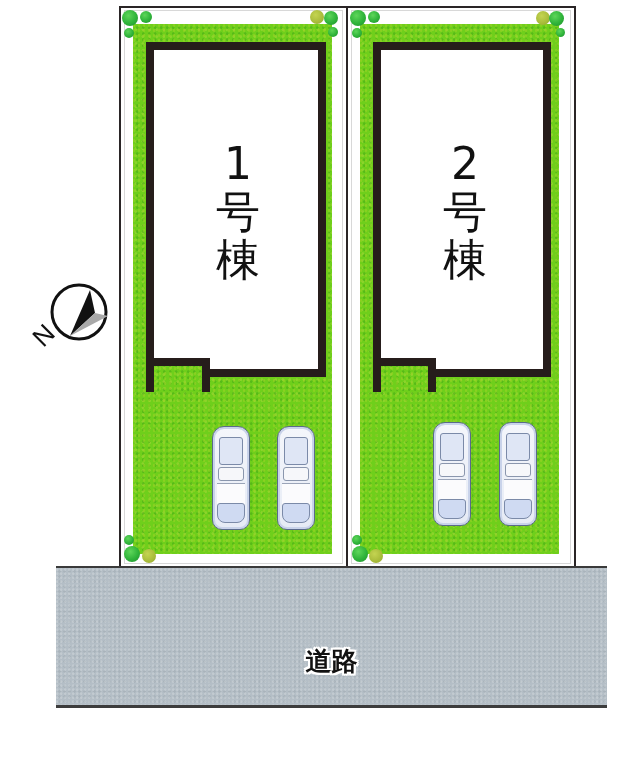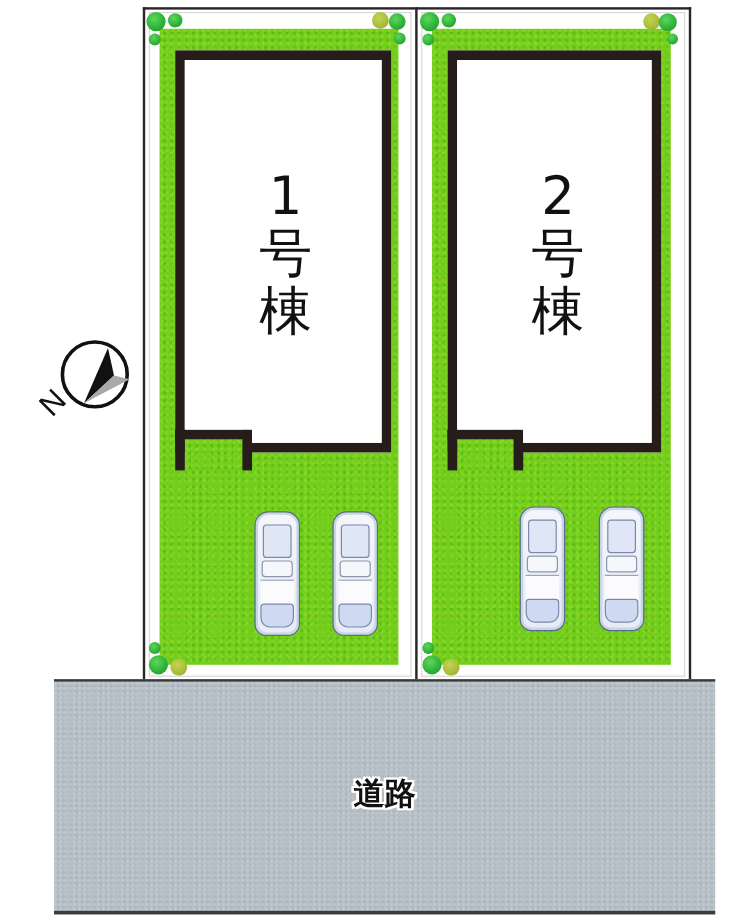--- a/index.html
+++ b/index.html
@@ -57,21 +57,21 @@
     }
     .car .hood {
       position: absolute; left: 4px; right: 4px; top: 56px; height: 24px;
       background: #fbfbfd; border-top: 1px solid #9aa4b8;
     }
     .car .rearglass {
       position: absolute; left: 4px; right: 4px; bottom: 6px; height: 18px;
       background: #cfdaf2; border: 1px solid #7b8aa8; border-radius: 3px 3px 8px 8px;
     }
     .road {
-      position: absolute; left: 45px; top: 566px; width: 551px; height: 196px;
+      position: absolute; left: 56px; top: 566px; width: 551px; height: 142px;
       background-color: #b4bec6;
       background-image:
         radial-gradient(circle at 30% 40%, rgba(255,255,255,0.18) 1px, transparent 1.5px),
         radial-gradient(circle at 70% 70%, rgba(120,130,140,0.18) 1px, transparent 1.5px);
       background-size: 4px 4px, 5px 5px;
       border-top: 2px solid #3a3a3a;
       border-bottom: 3px solid #3c3c3c;
       box-sizing: border-box;
     }
     .road-label {

